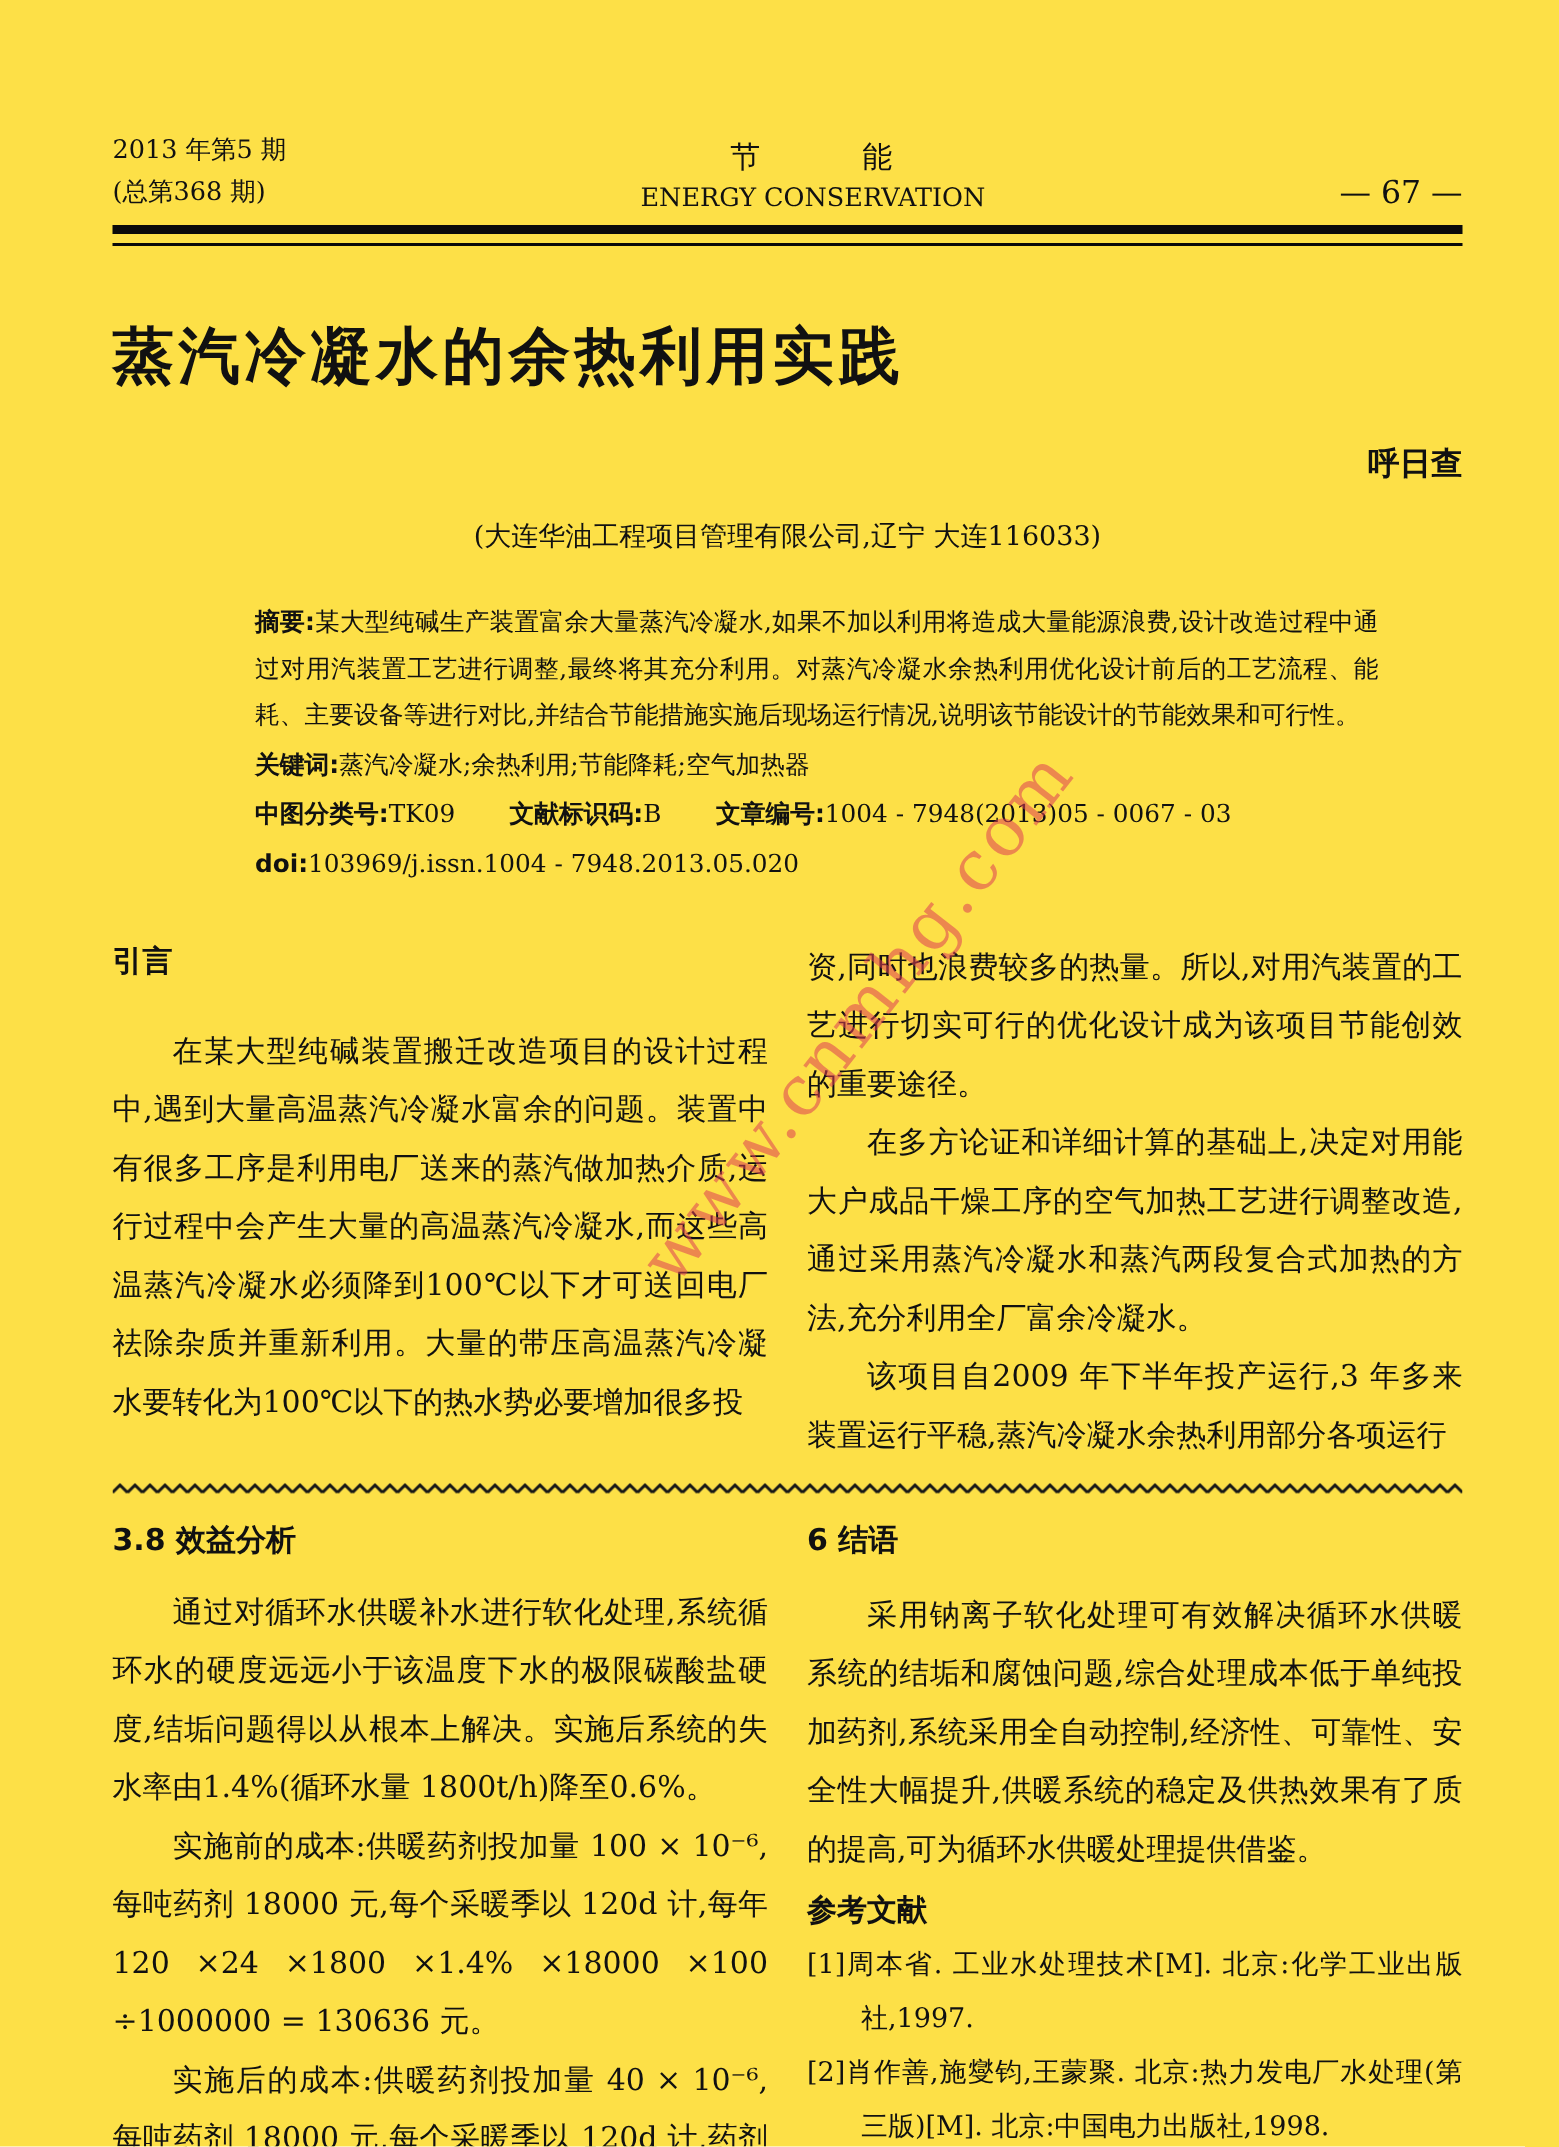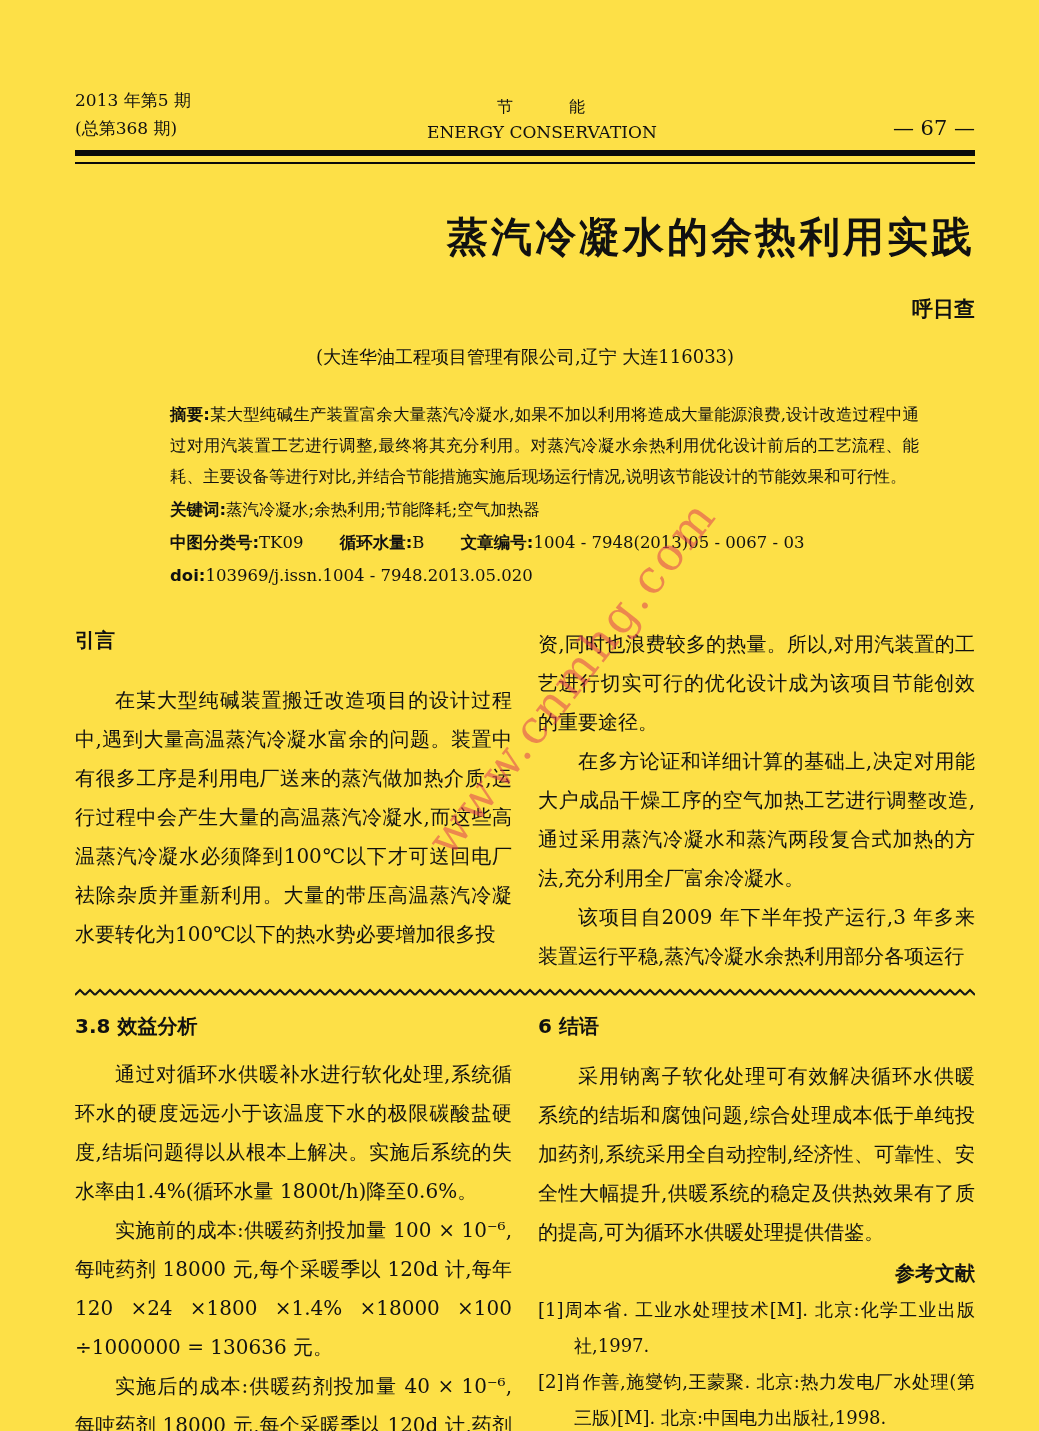--- a/index.html
+++ b/index.html
@@ -10,28 +10,28 @@
     padding:86px 64px 0 75px;
     background:#fde047;
     color:#111;
     font-family:"DejaVu Serif","Liberation Serif",serif;
     overflow:hidden;
   }
   
   .hdr{display:flex;align-items:flex-end;justify-content:space-between;}
   .hdr-left{font-size:17px;line-height:28px;white-space:nowrap;}
   .hdr-center{text-align:center;flex:1;}
-  .hdr-journal-cn{font-size:16px;letter-spacing:2px;}
+  .hdr-journal-cn{font-size:20px;letter-spacing:2px;}
   .hdr-journal-en{font-size:17px;margin-top:4px;font-family:"DejaVu Serif","Liberation Serif",serif;}
   .hdr-right{font-size:21px;white-space:nowrap;padding-bottom:2px;}
   .rule-thick{height:6px;background:#0a0a0a;margin-top:8px;}
   .rule-thin{height:2px;background:#0a0a0a;margin-top:6px;}
   
   .title{
-    margin-top:46px;text-align:right;
+    margin-top:46px;text-align:left;
     font-size:41px;font-weight:700;letter-spacing:3px;
     font-family:"DejaVu Sans","Liberation Sans",sans-serif;
   }
   .author{margin-top:30px;text-align:right;font-size:21px;font-weight:700;
     font-family:"DejaVu Sans","Liberation Sans",sans-serif;}
   .affiliation{margin-top:22px;text-align:center;font-size:18px;}
   
   .meta{margin:30px 56px 0 95px;font-size:16.5px;line-height:31px;text-align:justify;}
   .meta .lbl{font-weight:700;font-family:"DejaVu Sans","Liberation Sans",sans-serif;}
   .meta-row{margin-top:2px;}
@@ -86,21 +86,21 @@
   <div class="affiliation">(大连华油工程项目管理有限公司,辽宁 大连116033)</div>
 
   <div class="meta">
     <div>
       <span class="lbl">摘要:</span><span>某大型纯碱生产装置富余大量蒸汽冷凝水,如果不加以利用将造成大量能源浪费,设计改造过程中通过对用汽装置工艺进行调整,最终将其充分利用。对蒸汽冷凝水余热利用优化设计前后的工艺流程、能耗、主要设备等进行对比,并结合节能措施实施后现场运行情况,说明该节能设计的节能效果和可行性。</span>
     </div>
     <div class="meta-row">
       <span class="lbl">关键词:</span><span>蒸汽冷凝水;余热利用;节能降耗;空气加热器</span>
     </div>
     <div class="meta-row">
-      <span class="lbl">中图分类号:</span><span>TK09</span><span class="meta-gap"></span><span class="lbl">循环水量:</span><span>B</span><span class="meta-gap"></span><span class="lbl">文章编号:</span><span>1004 - 7948(2013)05 - 0067 - 03</span>
+      <span class="lbl">中图分类号:</span><span>TK09</span><span class="meta-gap"></span><span class="lbl">文献标识码:</span><span>B</span><span class="meta-gap"></span><span class="lbl">文章编号:</span><span>1004 - 7948(2013)05 - 0067 - 03</span>
     </div>
     <div class="meta-row">
       <span class="lbl">doi:</span><span>103969/j.issn.1004 - 7948.2013.05.020</span>
     </div>
   </div>
 
   <div class="cols">
     <div class="col">
       <div class="sec-h intro-h">引言</div>
       <p>在某大型纯碱装置搬迁改造项目的设计过程中,遇到大量高温蒸汽冷凝水富余的问题。装置中有很多工序是利用电厂送来的蒸汽做加热介质,运行过程中会产生大量的高温蒸汽冷凝水,而这些高温蒸汽冷凝水必须降到100℃以下才可送回电厂祛除杂质并重新利用。大量的带压高温蒸汽冷凝水要转化为100℃以下的热水势必要增加很多投</p>
@@ -127,21 +127,21 @@
     <div class="col">
       <div class="sec-h">3.8 效益分析</div>
       <p>通过对循环水供暖补水进行软化处理,系统循环水的硬度远远小于该温度下水的极限碳酸盐硬度,结垢问题得以从根本上解决。实施后系统的失水率由1.4%(循环水量 1800t/h)降至0.6%。</p>
       <p>实施前的成本:供暖药剂投加量 100 × 10⁻⁶,每吨药剂 18000 元,每个采暖季以 120d 计,每年120 ×24 ×1800 ×1.4% ×18000 ×100 ÷1000000 = 130636 元。</p>
       <p>实施后的成本:供暖药剂投加量 40 × 10⁻⁶,每吨药剂 18000 元,每个采暖季以 120d 计,药剂每年120 ×24 ×1800 ×0.6% ×18000 ×40 ÷1000000 = 22394 元。水的成本:120 ×24 ×1800 ×0.6% ÷1.22 =37946 元,合计 60340 元,每年节约 70296 元。</p>
 
     </div>
     <div class="col">
       <div class="sec-h" style="margin-bottom:16px;">6 结语</div>
       <p>采用钠离子软化处理可有效解决循环水供暖系统的结垢和腐蚀问题,综合处理成本低于单纯投加药剂,系统采用全自动控制,经济性、可靠性、安全性大幅提升,供暖系统的稳定及供热效果有了质的提高,可为循环水供暖处理提供借鉴。</p>
-      <div class="sec-h" style="margin:6px 0 2px 0;text-align:right;">参考文献</div>
+      <div class="sec-h" style="margin:6px 0 2px 0;">参考文献</div>
       <ul class="ref-list">
         <li>[1]周本省. 工业水处理技术[M]. 北京:化学工业出版社,1997.</li>
         <li>[2]肖作善,施燮钧,王蒙聚. 北京:热力发电厂水处理(第三版)[M]. 北京:中国电力出版社,1998.</li>
 
       </ul>
 
     </div>
   </div>
 
   <div class="watermark">www.cnmhg.com</div>

